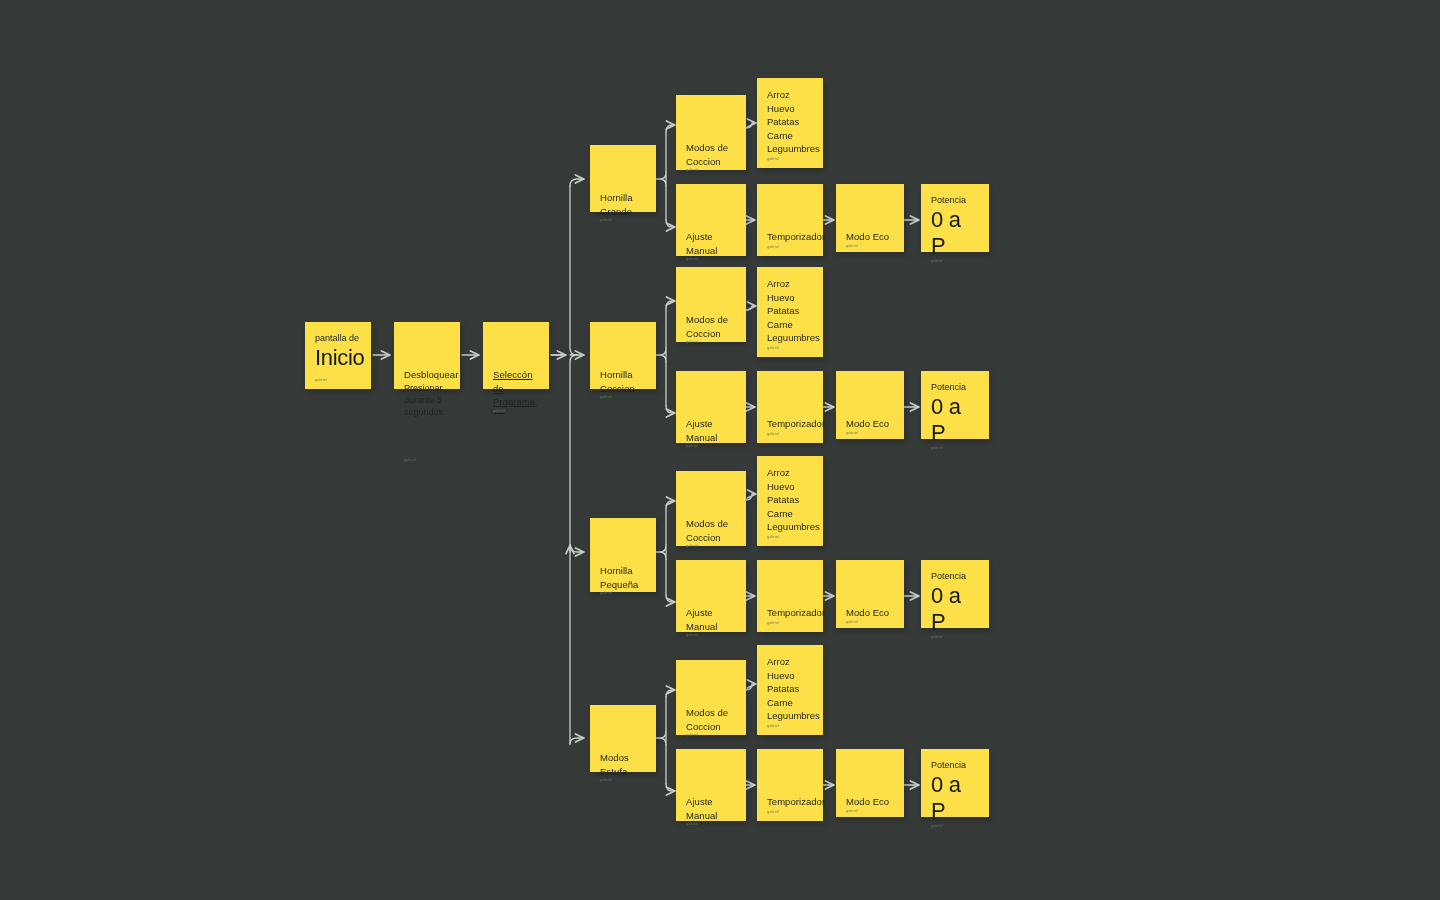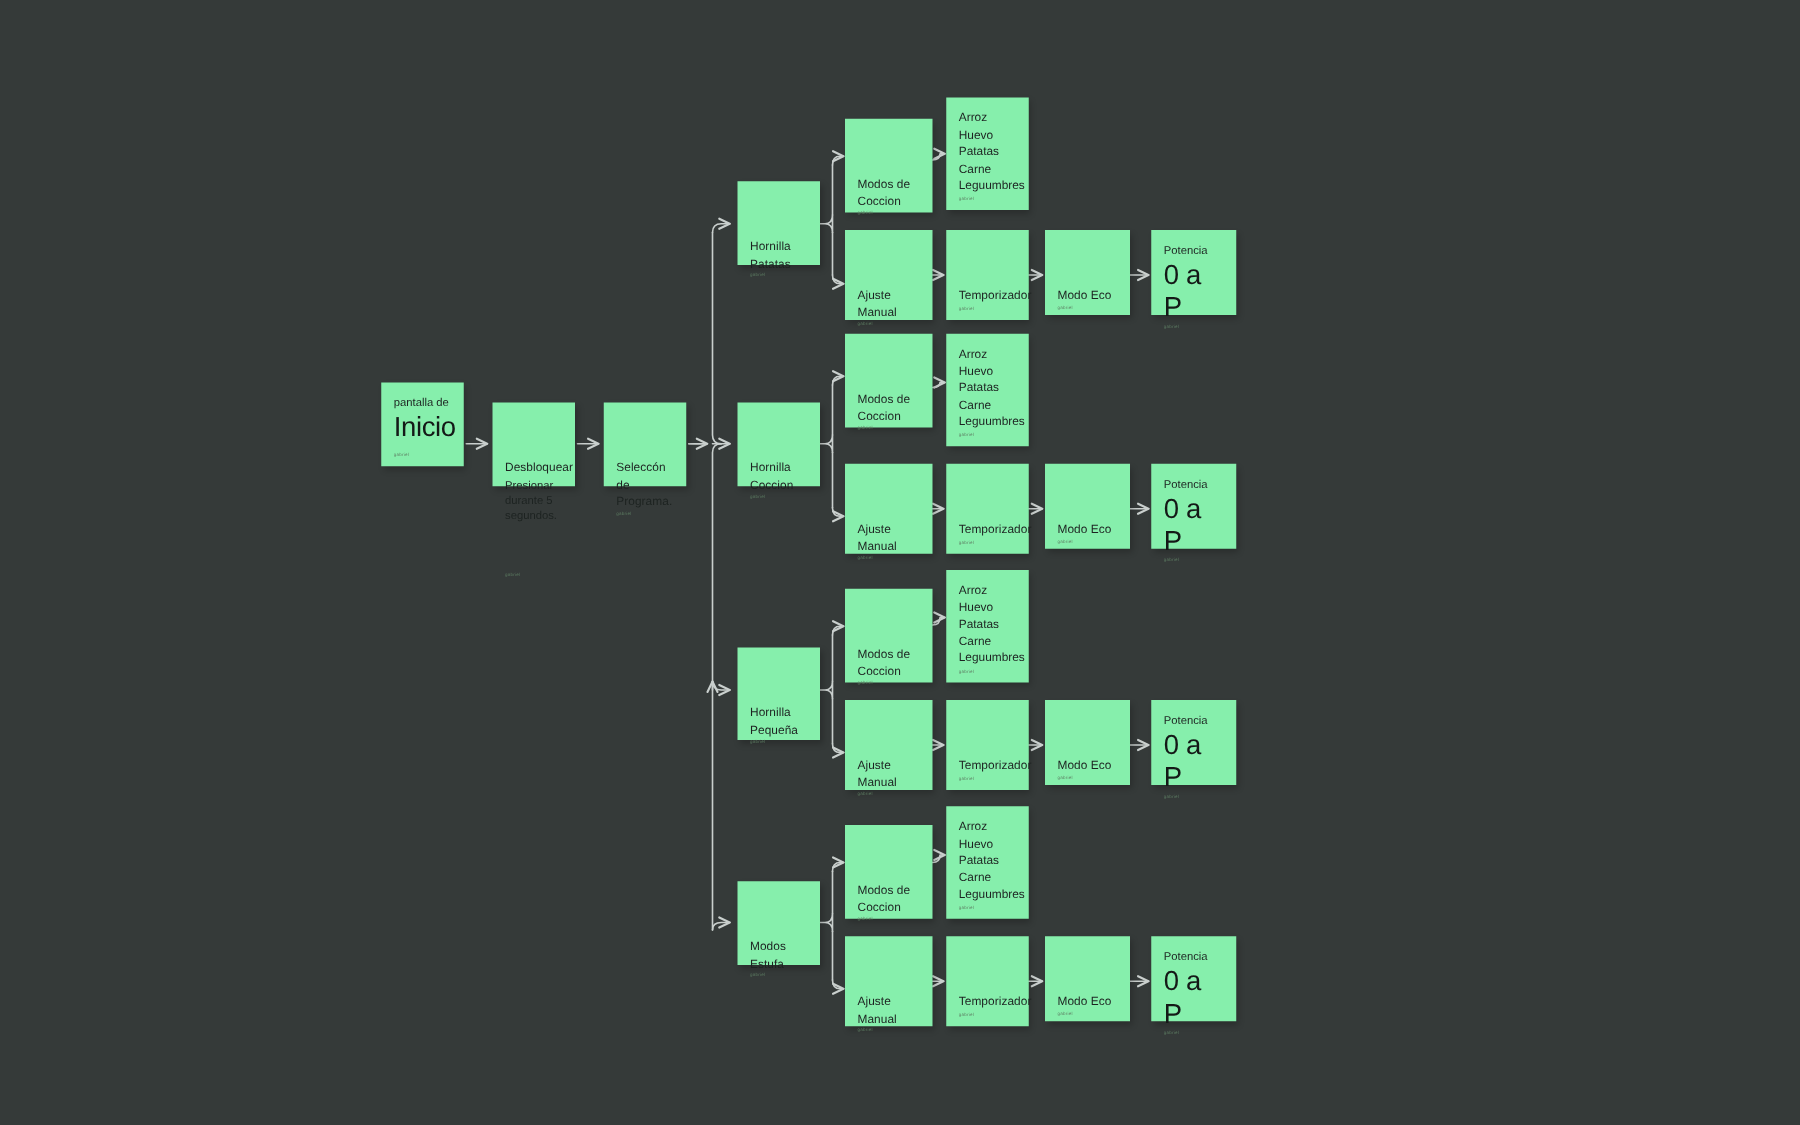--- a/index.html
+++ b/index.html
@@ -17,21 +17,21 @@
   }
   #wires {
     position: absolute;
     left: 0; top: 0;
     width: 1440px;
     height: 900px;
     pointer-events: none;
   }
   .card {
     position: absolute;
-    background: #86efac;
+    background: #fde047;
     box-sizing: border-box;
     padding: 10px 10px 6px 10px;
     display: flex;
     flex-direction: column;
     box-shadow: 2px 3px 5px rgba(0,0,0,0.22);
     color: #1d2321;
   }
   .card-body {
     flex: 1 1 auto;
     display: flex;
@@ -146,46 +146,46 @@
       <path d="M746,596 L755,596"></path>
       <path d="M823,596 L834,596"></path>
       <path d="M904,596 L919,596"></path>
 
       <path d="M746,785 L755,785"></path>
       <path d="M823,785 L834,785"></path>
       <path d="M904,785 L919,785"></path>
     </g>
   </svg>
 
-  <div class="card" style="left:305px;top:306px;width:66px;height:67px;">
+  <div class="card" style="left:305px;top:322px;width:66px;height:67px;">
     <div class="card-body">
       <div class="t-tiny">pantalla de</div>
       <div class="t-big">Inicio</div>
     </div>
     <div class="signature">gabriel</div>
   </div>
 
   <div class="card" style="left:394px;top:322px;width:66px;height:67px;gap:40px;">
     <div class="card-body">
       <div class="t-small">Desbloquear</div>
       <div class="t-tiny">Presionar durante 5 segundos.</div>
     </div>
     <div class="signature">gabriel</div>
   </div>
 
-  <div class="card" style="left:483px;top:322px;width:66px;height:67px;">
+  <div class="card" style="left:483px;top:322px;width:66px;height:67px;text-decoration:underline;">
     <div class="card-body">
       <div class="t-small">Seleccón de Programa.</div>
     </div>
     <div class="signature">gabriel</div>
   </div>
 
   <div class="card" style="left:590px;top:145px;width:66px;height:67px;">
     <div class="card-body">
-      <div class="t-small">Hornilla Patatas</div>
+      <div class="t-small">Hornilla Grande</div>
     </div>
     <div class="signature">gabriel</div>
   </div>
   <div class="card" style="left:590px;top:322px;width:66px;height:67px;">
     <div class="card-body">
       <div class="t-small">Hornilla Coccion</div>
     </div>
     <div class="signature">gabriel</div>
   </div>
   <div class="card" style="left:590px;top:518px;width:66px;height:74px;">

